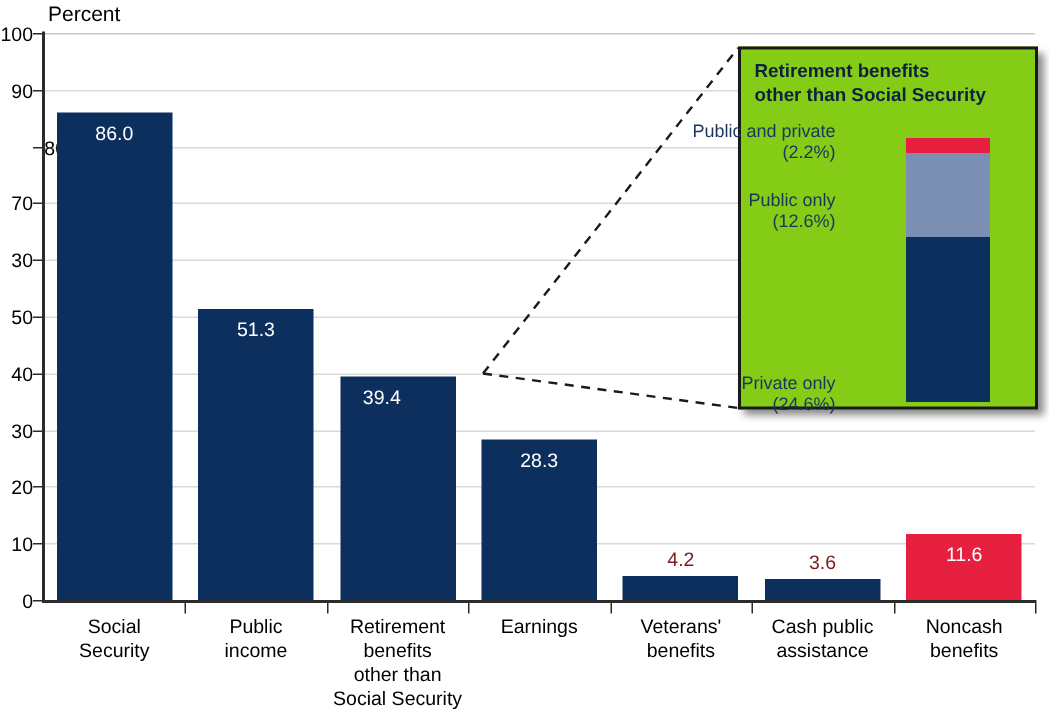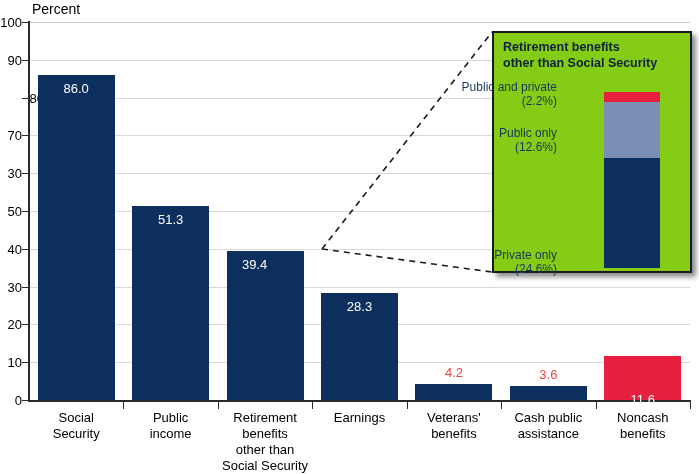--- a/index.html
+++ b/index.html
@@ -98,21 +98,21 @@
   }
   .bar-value {
     position: absolute;
     text-align: center;
     font-size: 13px;
     font-weight: normal;
     line-height: 14px;
     white-space: nowrap;
   }
   .bar-value.inside { color: #ffffff; }
-  .bar-value.outside { color: #ef4444; }
+  .bar-value.outside { color: #7f1d1d; }
 
   .cat-label {
     position: absolute;
     top: 410px;
     text-align: center;
     font-size: 13px;
     color: #000;
     line-height: 16px;
   }
 
@@ -251,16 +251,16 @@
     <div class="x-tick" style="left: 406.714px;"></div>
     <div class="bar" style="left: 415.429px; width: 77px; height: 15.876px; bottom: 74px; background: rgb(13, 47, 94);"></div>
     <div class="bar-value outside" style="left: 415.429px; width: 77px; top: 366.124px;">4.2</div>
     <div class="cat-label" style="left: 400.714px; width: 106.429px;"><span>Veterans'</span><br><span>benefits</span></div>
     <div class="x-tick" style="left: 501.143px;"></div>
     <div class="bar" style="left: 509.857px; width: 77px; height: 13.608px; bottom: 74px; background: rgb(13, 47, 94);"></div>
     <div class="bar-value outside" style="left: 509.857px; width: 77px; top: 368.392px;">3.6</div>
     <div class="cat-label" style="left: 495.143px; width: 106.429px;"><span>Cash public</span><br><span>assistance</span></div>
     <div class="x-tick" style="left: 595.571px;"></div>
     <div class="bar" style="left: 604.286px; width: 77px; height: 43.848px; bottom: 74px; background: rgb(232, 32, 63);"></div>
-    <div class="bar-value inside" style="left: 604.286px; width: 77px; top: 363.152px; margin-top: 30px;">11.6</div>
+    <div class="bar-value inside" style="left: 604.286px; width: 77px; top: 363.152px;">11.6</div>
     <div class="cat-label" style="left: 589.571px; width: 106.429px;"><span>Noncash</span><br><span>benefits</span></div>
     <div class="x-tick" style="left: 690px;"></div>
   </div>
 
 </body></html>

